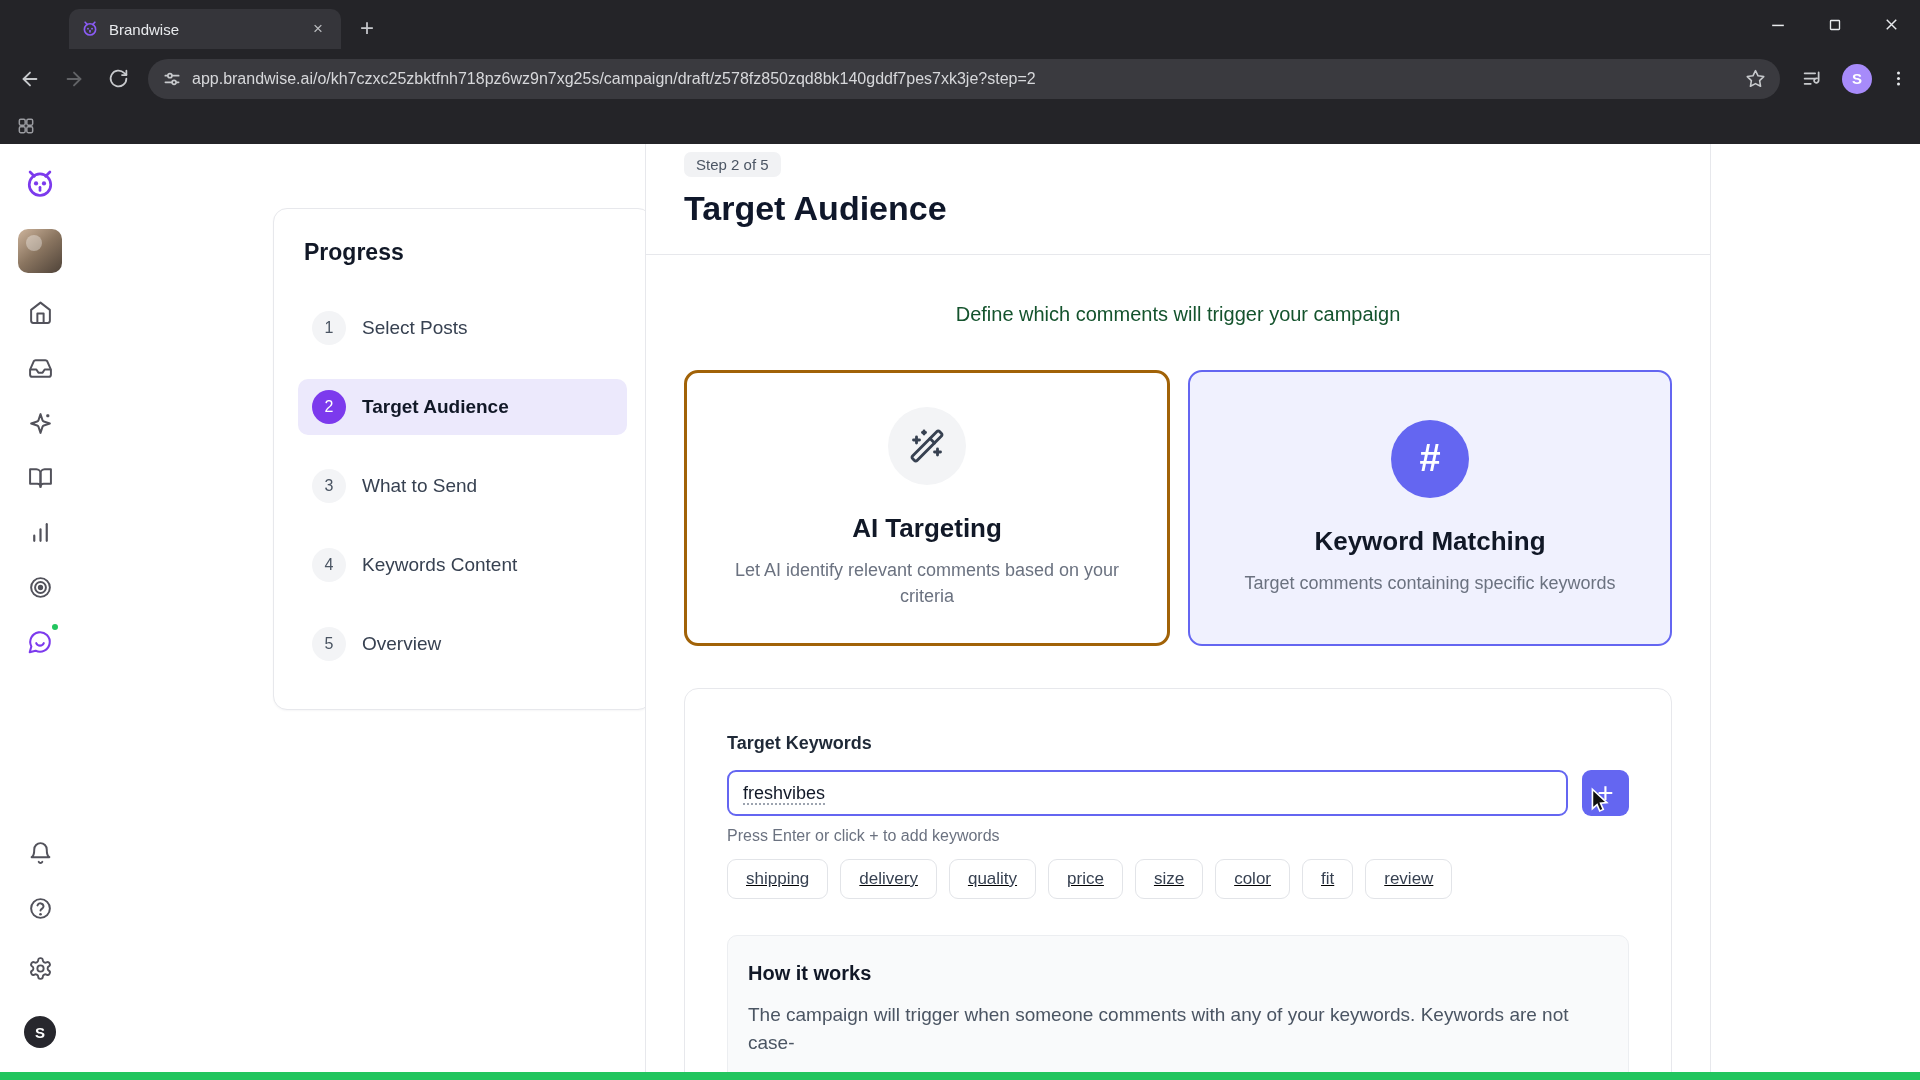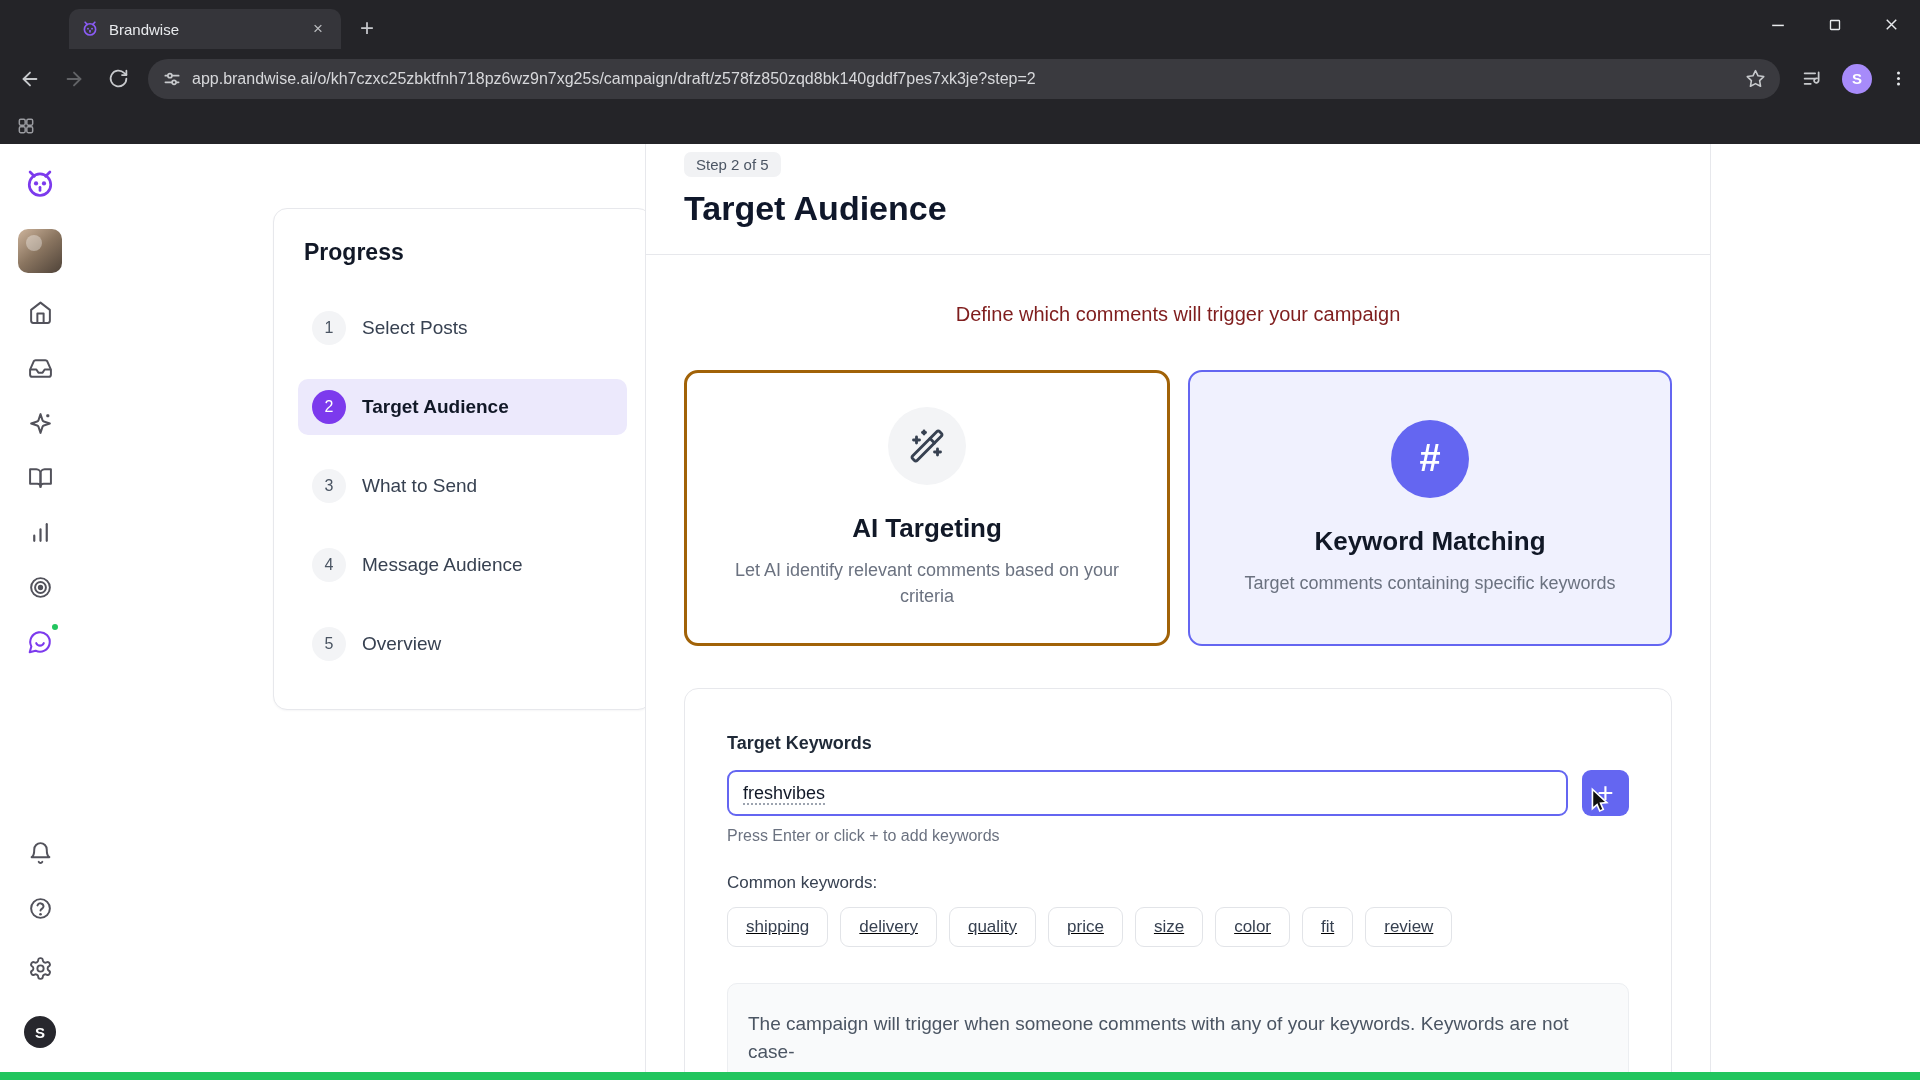--- a/index.html
+++ b/index.html
@@ -75,21 +75,21 @@
   .main-card {
     position:absolute; left:645px; top:0; width:1066px; height:1000px;
     background:#fff; border-left:1px solid #e7e8ec; border-right:1px solid #e7e8ec;
     padding:0 38px;
   }
   .step-badge { display:inline-block; margin-top:8px; background:#f1f2f4; color:#4b5563;
     font-size:15px; padding:4px 12px; border-radius:7px; }
   .page-title { font-size:34px; font-weight:700; color:#0f172a; margin:12px 0 0; }
   .header-divider { border-bottom:1px solid #e7e8ec; margin:26px -38px 0; }
 
-  .subtitle { text-align:center; font-size:20px; color:#7f1d1d; margin-top:48px; }
+  .subtitle { text-align:center; font-size:20px; color:#14532d; margin-top:48px; }
 
   .options-row { display:flex; gap:18px; margin-top:44px; }
   .option-card {
     flex:1; height:276px; border:3px solid #a16207; border-radius:14px; background:#fff;
     display:flex; flex-direction:column; align-items:center; justify-content:center; text-align:center;
     padding:0 44px; cursor:pointer;
   }
   .option-card.selected { border:2px solid #6466f1; background:#f0f1fe; }
   .option-icon-circle { width:78px; height:78px; border-radius:50%; background:#f3f4f6;
     display:flex; align-items:center; justify-content:center; margin-bottom:28px; }
@@ -317,21 +317,21 @@
     <div class="step-row active">
       <div class="step-num">2</div>
       <div class="step-label">Target Audience</div>
     </div>
     <div class="step-row">
       <div class="step-num">3</div>
       <div class="step-label">What to Send</div>
     </div>
     <div class="step-row">
       <div class="step-num">4</div>
-      <div class="step-label">Message Audience</div>
+      <div class="step-label">Keywords Content</div>
     </div>
     <div class="step-row">
       <div class="step-num">5</div>
       <div class="step-label">Overview</div>
     </div>
   </div>
 
   <div class="main-card">
     <span class="step-badge">Step 2 of 5</span>
     <h1 class="page-title">Target Audience</h1>
@@ -368,33 +368,33 @@
 
     <div class="keywords-card">
       <div class="kw-label">Target Keywords</div>
       <div class="kw-row">
         <div class="kw-input" role="textbox">
           <span class="spellcheck">freshvibes</span>
         </div>
         <button class="kw-add-btn">+</button>
       </div>
       <div class="kw-hint">Press Enter or click + to add keywords</div>
-      <div class="kw-common-label">Common keywords:</div>
       <div class="chips">
         <span class="chip">shipping</span>
         <span class="chip">delivery</span>
         <span class="chip">quality</span>
         <span class="chip">price</span>
         <span class="chip">size</span>
         <span class="chip">color</span>
         <span class="chip">fit</span>
         <span class="chip">review</span>
       </div>
 
       <div class="how-box">
+        <div class="how-title">How it works</div>
         <p class="how-text">The campaign will trigger when someone comments with any of your keywords. Keywords are not case-</p>
       </div>
     </div>
   </div>
 </div>
 
 <svg class="mouse-cursor" viewBox="0 0 24 24">
   <path d="M5.5 2.8v16.6l4-3.4 2.3 5.4 3-1.3-2.3-5.3 5.4-.6z" fill="#111111" stroke="#ffffff" stroke-width="1.4"></path>
 </svg>
 

